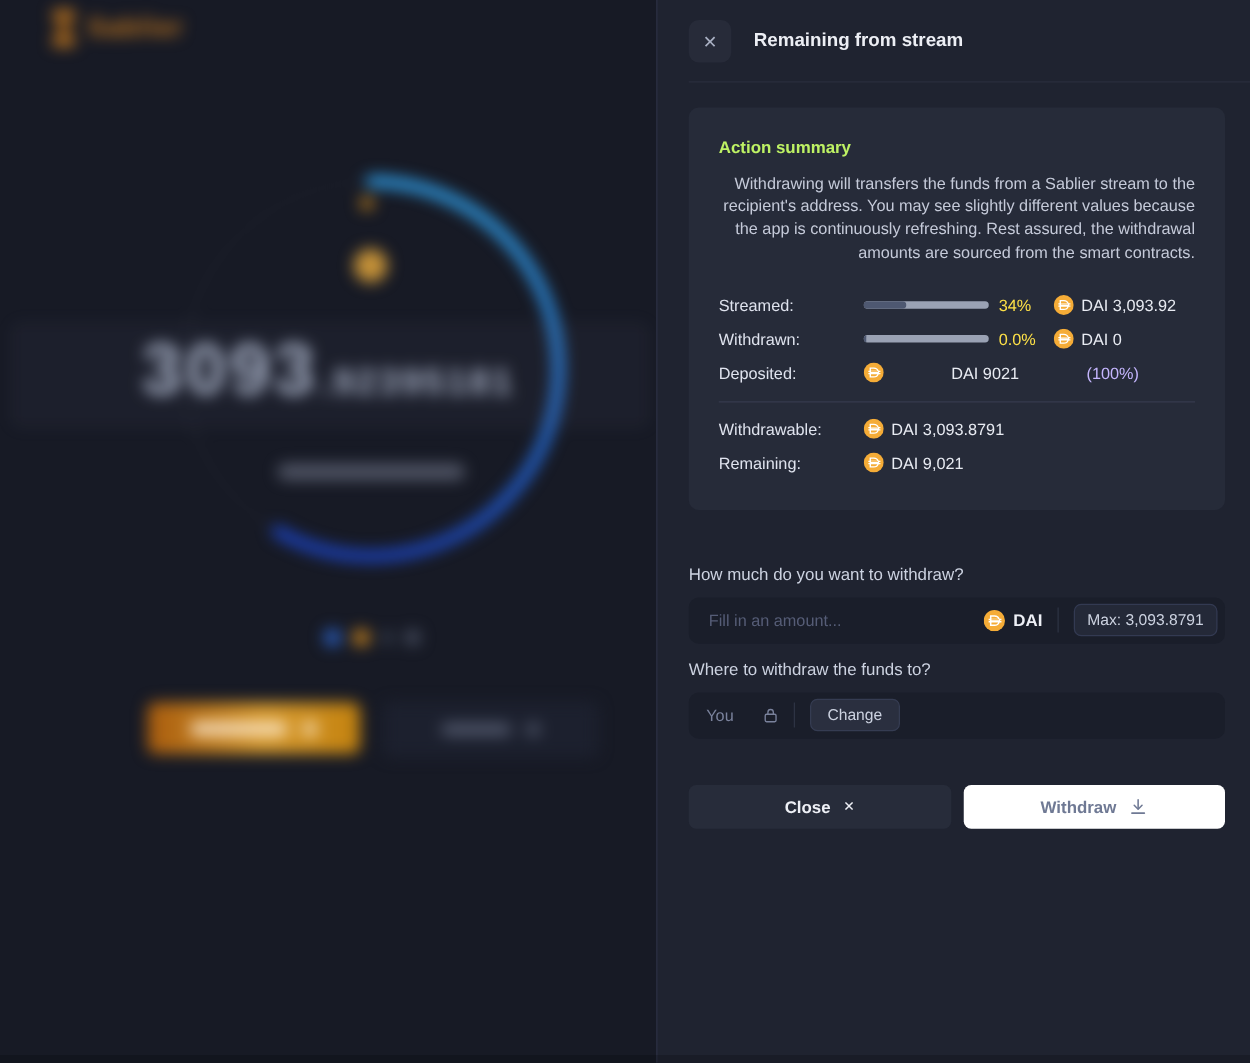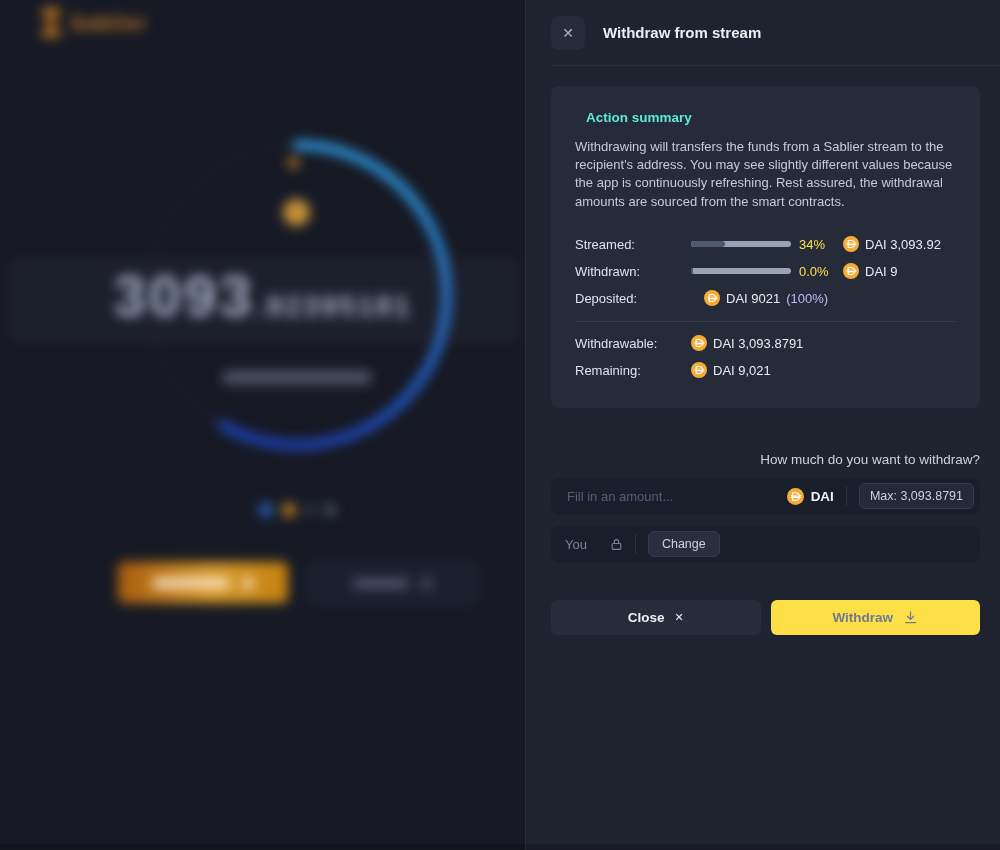--- a/index.html
+++ b/index.html
@@ -44,38 +44,38 @@
 
   
   .panel{position:absolute;left:525px;top:0;width:475px;height:850px;background:#1f2330;
          border-left:1px solid #2b2f42;box-sizing:border-box;padding:0 20px 0 25px;z-index:2;}
   .panel-header{display:flex;align-items:center;gap:18px;height:65px;border-bottom:1px solid #2a2e3d;margin-right:-20px;padding-right:20px;}
   .x-btn{width:34px;height:34px;border-radius:8px;background:#272b39;border:none;color:#aab1c4;font-size:14px;
          display:flex;align-items:center;justify-content:center;cursor:pointer;}
   .panel-title{font-size:15px;font-weight:bold;color:#eceef4;}
 
   .card{margin-top:20px;background:#262b39;border-radius:8px;padding:24px;}
-  .card-heading{font-size:13.5px;font-weight:bold;color:#5eead4;margin:0 11px 13px;}
-  .card-desc{font-size:13px;line-height:1.4;color:#c5cad9;margin:0 0 20px;}
+  .card-heading{font-size:13.5px;font-weight:bold;color:#bef264;margin:0 0 13px;}
+  .card-desc{font-size:13px;line-height:1.4;color:#c5cad9;margin:0 0 20px;text-align:right;}
 
   .stat-row{display:flex;align-items:center;height:27px;font-size:13px;}
   .stat-label{width:116px;color:#dfe3ee;}
   .bar{width:100px;height:6px;border-radius:3px;background:#9aa2b4;overflow:hidden;}
   .bar-fill{display:block;height:100%;border-radius:3px;background:#4e5871;}
   .stat-pct{width:36px;margin-left:8px;color:#fde047;}
   .coin-group{display:flex;align-items:center;margin-left:8px;}
   .coin{width:16px;height:16px;display:inline-flex;flex:none;}
   .coin svg{width:100%;height:100%;}
   .coin-lg{width:17px;height:17px;}
   .amount{margin-left:6px;color:#e8ebf2;}
   .note{margin-left:6px;color:#c4b5fd;}
   .card-divider{border-top:1px solid #363b4e;margin:9px 0 8px;}
 
   .section-label{font-size:13.5px;color:#ccd2e0;margin:0;}
-  .label-amount{margin-top:44px;text-align:right;}
+  .label-amount{margin-top:44px;}
   .label-addr{margin-top:13px;}
 
   .input-row{margin-top:11px;height:37px;background:#1a1e2a;border-radius:8px;display:flex;align-items:center;
              padding:0 6px 0 14px;box-sizing:border-box;}
   .amount-input{flex:1;background:transparent;border:none;outline:none;color:#dfe3ee;font-size:13px;
                 font-family:"Liberation Sans",sans-serif;}
   .amount-input::placeholder{color:#565d77;}
   .token-label{font-size:13.5px;font-weight:bold;color:#eef0f6;margin-left:7px;}
   .vsep{width:1px;height:20px;background:#2d3343;margin:0 12px;}
   .chip{background:#242938;border:1px solid #333a52;border-radius:6px;color:#ccd2e0;font-size:12.5px;
@@ -85,21 +85,21 @@
   .addr-text{flex:1;font-size:13.5px;color:#dbdfe9;letter-spacing:0.2px;}
   .you-group{display:flex;align-items:center;color:#7a829c;font-size:13px;gap:16px;}
   .lock{width:13px;height:13px;margin-left:7px;}
 
   .footer{margin-top:37px;display:flex;gap:10px;}
   .footer button{flex:1;height:35px;border:none;border-radius:6px;font-size:13.5px;font-weight:bold;
                  display:flex;align-items:center;justify-content:center;gap:10px;cursor:pointer;
                  font-family:"Liberation Sans",sans-serif;}
   .btn-close{background:#272c3a;color:#eef0f6;}
   .btn-close .x-glyph{font-size:11px;font-weight:normal;}
-  .btn-withdraw{background:#fde047;color:#6f7994;}
+  .btn-withdraw{background:#ffffff;color:#6f7994;}
   .dl-icon{width:15px;height:15px;}
 </style>
 </head>
 <body>
 
 <div class="stage">
 
   <div class="bg-left">
     <div class="logo">
       <span class="logo-mark">
@@ -148,21 +148,21 @@
   </div>
 
   <div class="bottom-strip"></div>
 
   <aside class="panel">
 
     <div class="panel-header">
       <button class="x-btn">
         <span>✕</span>
       </button>
-      <span class="panel-title">Withdraw from stream</span>
+      <span class="panel-title">Remaining from stream</span>
     </div>
 
     <section class="card">
       <h3 class="card-heading">Action summary</h3>
       <p class="card-desc">Withdrawing will transfers the funds from a Sablier stream to the recipient's address. You may see slightly different values because the app is continuously refreshing. Rest assured, the withdrawal amounts are sourced from the smart contracts.</p>
 
       <div class="stat-row">
         <span class="stat-label">Streamed:</span>
         <span class="bar">
             <i class="bar-fill" style="width: 34%;"></i>
@@ -185,27 +185,27 @@
             <i class="bar-fill" style="width: 2%;"></i>
           </span>
         <span class="stat-pct">0.0%</span>
         <span class="coin-group">
           <span class="coin">
               <svg viewBox="0 0 24 24">
                 <circle cx="12" cy="12" r="12" fill="#f5ac37"></circle>
                 <path fill="#fff" d="M7 6h5.2c3 0 5.1 1.6 5.8 4H20v1.5h-1.6a7 7 0 0 1 0 1H20V14h-2c-.7 2.4-2.8 4-5.8 4H7v-4H5.5v-1.5H7v-1H5.5V10H7V6zm1.7 8v2.5h3.5c2 0 3.4-.9 4.1-2.5H8.7zm8.4-2.5a5.6 5.6 0 0 0 0-1H8.7v1h8.4zm-4.9-4H8.7V10h7.6c-.7-1.6-2.1-2.5-4.1-2.5z"></path>
               </svg>
             </span>
-          <span class="amount">DAI 9</span>
+          <span class="amount">DAI 0</span>
         </span>
       </div>
 
       <div class="stat-row">
         <span class="stat-label">Deposited:</span>
-        <span class="coin-group" style="margin-left:13px;">
+        <span class="coin-group" style="margin-left:0;gap:48px;">
           <span class="coin">
               <svg viewBox="0 0 24 24">
                 <circle cx="12" cy="12" r="12" fill="#f5ac37"></circle>
                 <path fill="#fff" d="M7 6h5.2c3 0 5.1 1.6 5.8 4H20v1.5h-1.6a7 7 0 0 1 0 1H20V14h-2c-.7 2.4-2.8 4-5.8 4H7v-4H5.5v-1.5H7v-1H5.5V10H7V6zm1.7 8v2.5h3.5c2 0 3.4-.9 4.1-2.5H8.7zm8.4-2.5a5.6 5.6 0 0 0 0-1H8.7v1h8.4zm-4.9-4H8.7V10h7.6c-.7-1.6-2.1-2.5-4.1-2.5z"></path>
               </svg>
             </span>
           <span class="amount">DAI 9021</span>
           <span class="note">(100%)</span>
         </span>
       </div>
@@ -246,20 +246,21 @@
           <svg viewBox="0 0 24 24">
             <circle cx="12" cy="12" r="12" fill="#f5ac37"></circle>
             <path fill="#fff" d="M7 6h5.2c3 0 5.1 1.6 5.8 4H20v1.5h-1.6a7 7 0 0 1 0 1H20V14h-2c-.7 2.4-2.8 4-5.8 4H7v-4H5.5v-1.5H7v-1H5.5V10H7V6zm1.7 8v2.5h3.5c2 0 3.4-.9 4.1-2.5H8.7zm8.4-2.5a5.6 5.6 0 0 0 0-1H8.7v1h8.4zm-4.9-4H8.7V10h7.6c-.7-1.6-2.1-2.5-4.1-2.5z"></path>
           </svg>
         </span>
       <span class="token-label">DAI</span>
       <span class="vsep"></span>
       <button class="chip">Max: 3,093.8791</button>
     </div>
 
+    <p class="section-label label-addr">Where to withdraw the funds to?</p>
     <div class="input-row">
       <span class="you-group">
         <span>You</span>
         <svg class="lock" viewBox="0 0 24 24" fill="none" stroke="currentColor" stroke-width="2" stroke-linecap="round">
             <rect x="4" y="10" width="16" height="11" rx="2"></rect>
             <path d="M8 10V7a4 4 0 0 1 8 0v3"></path>
           </svg>
       </span>
       <span class="vsep"></span>
       <button class="chip chip-plain">Change</button>

